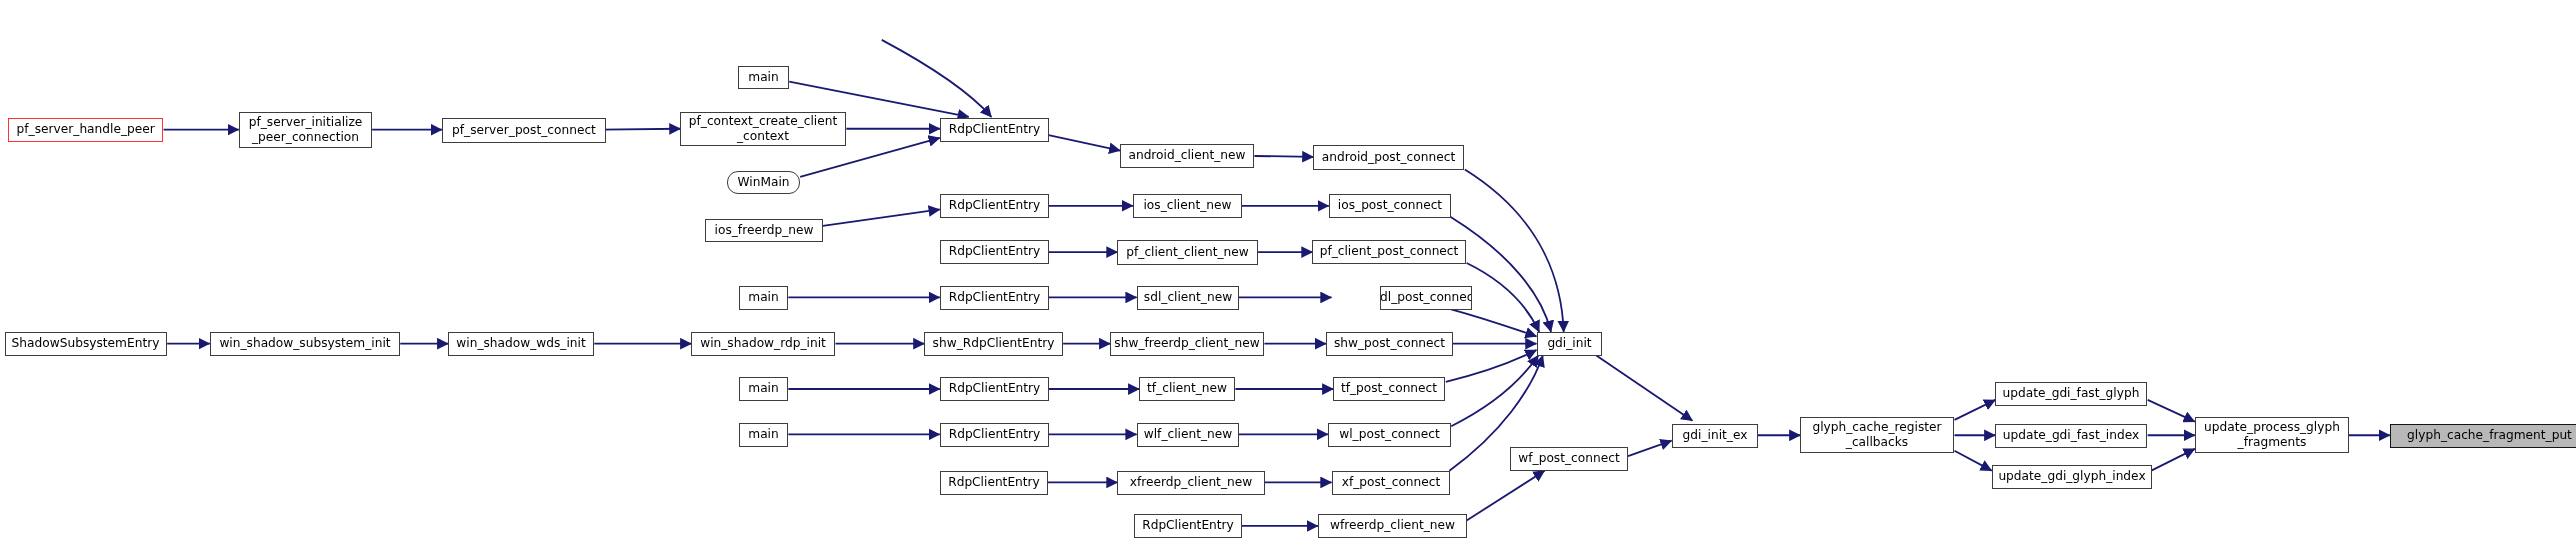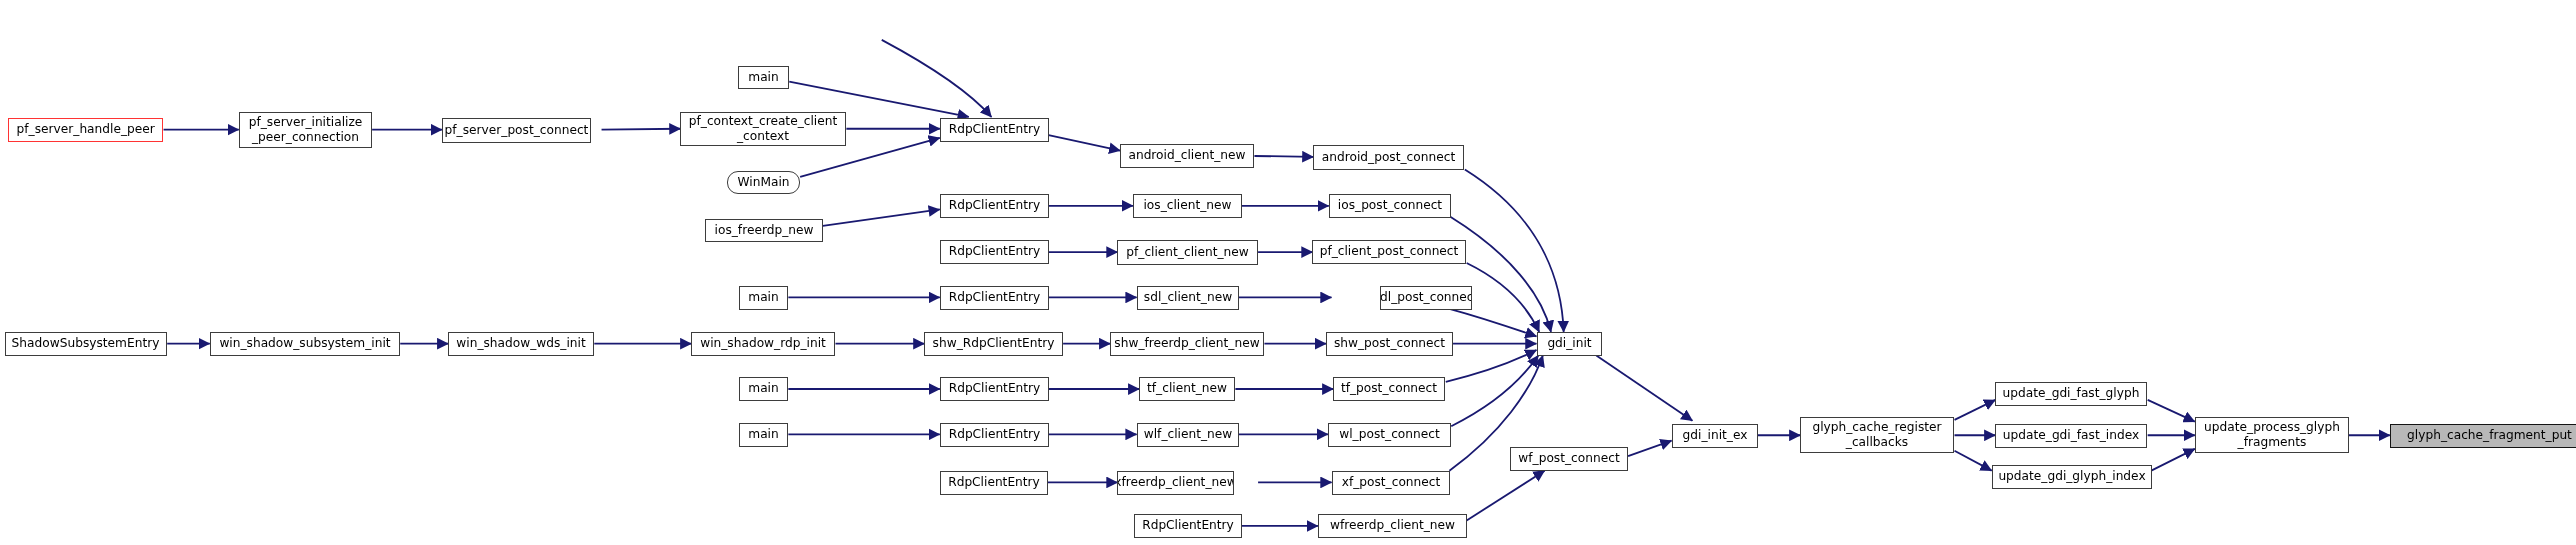--- a/index.html
+++ b/index.html
@@ -94,21 +94,21 @@
       <path d="M2155,497 L2196,519" fill="none" stroke="#191970" stroke-width="2" marker-end="url(#arrowhead)"></path>
       <path d="M2368,441 L2420,465" fill="none" stroke="#191970" stroke-width="2" marker-end="url(#arrowhead)"></path>
       <path d="M2368,480 L2420,480" fill="none" stroke="#191970" stroke-width="2" marker-end="url(#arrowhead)"></path>
       <path d="M2372,519 L2420,495" fill="none" stroke="#191970" stroke-width="2" marker-end="url(#arrowhead)"></path>
       <path d="M2590,480 L2635,480" fill="none" stroke="#191970" stroke-width="2" marker-end="url(#arrowhead)"></path>
     </svg>
     <div class="node" style="left: 738px; top: 66px; width: 51px; height: 23px;"><span>main</span></div>
     <div class="node red" style="left: 8.2px; top: 118px; width: 155px; height: 23.6px;"><span>pf_server_handle_peer</span></div>
     <div class="node" style="left: 239px; top: 112px; width: 133px; height: 36px;"><span>pf_server_initialize
 _peer_connection</span></div>
-    <div class="node" style="left: 442px; top: 118px; width: 149px; height: 24.5px;"><span>pf_server_post_connect</span></div>
+    <div class="node" style="left: 442px; top: 118px; width: 164px; height: 24.5px;"><span>pf_server_post_connect</span></div>
     <div class="node" style="left: 680px; top: 112px; width: 166px; height: 34px;"><span>pf_context_create_client
 _context</span></div>
     <div class="node" style="left: 940px; top: 118px; width: 109px; height: 23.6px;"><span>RdpClientEntry</span></div>
     <div class="node" style="left: 727px; top: 171px; width: 73px; height: 23px; border-radius: 11px;"><span>WinMain</span></div>
     <div class="node" style="left: 1120px; top: 144px; width: 134px; height: 23.6px;"><span>android_client_new</span></div>
     <div class="node" style="left: 1313px; top: 145px; width: 151px; height: 24.5px;"><span>android_post_connect</span></div>
     <div class="node" style="left: 705px; top: 219px; width: 118px; height: 23px;"><span>ios_freerdp_new</span></div>
     <div class="node" style="left: 940px; top: 194px; width: 109px; height: 23.6px;"><span>RdpClientEntry</span></div>
     <div class="node" style="left: 1133px; top: 194px; width: 109px; height: 23.6px;"><span>ios_client_new</span></div>
     <div class="node" style="left: 1329px; top: 194px; width: 122px; height: 23.6px;"><span>ios_post_connect</span></div>
@@ -129,21 +129,21 @@
     <div class="node" style="left: 1537px; top: 332px; width: 65px; height: 23.6px;"><span>gdi_init</span></div>
     <div class="node" style="left: 739px; top: 377px; width: 49px; height: 23.6px;"><span>main</span></div>
     <div class="node" style="left: 940px; top: 377px; width: 109px; height: 23.6px;"><span>RdpClientEntry</span></div>
     <div class="node" style="left: 1139px; top: 377px; width: 96px; height: 23.6px;"><span>tf_client_new</span></div>
     <div class="node" style="left: 1333px; top: 377px; width: 112px; height: 23.6px;"><span>tf_post_connect</span></div>
     <div class="node" style="left: 739px; top: 423px; width: 49px; height: 23.6px;"><span>main</span></div>
     <div class="node" style="left: 940px; top: 423px; width: 109px; height: 23.6px;"><span>RdpClientEntry</span></div>
     <div class="node" style="left: 1137px; top: 423px; width: 102px; height: 23.6px;"><span>wlf_client_new</span></div>
     <div class="node" style="left: 1328px; top: 423px; width: 123px; height: 23.6px;"><span>wl_post_connect</span></div>
     <div class="node" style="left: 940px; top: 471px; width: 108px; height: 23.6px;"><span>RdpClientEntry</span></div>
-    <div class="node" style="left: 1117px; top: 471px; width: 117px; height: 23.6px;"><span>xfreerdp_client_new</span></div>
+    <div class="node" style="left: 1117px; top: 471px; width: 148px; height: 23.6px;"><span>xfreerdp_client_new</span></div>
     <div class="node" style="left: 1332px; top: 471px; width: 118px; height: 23.6px;"><span>xf_post_connect</span></div>
     <div class="node" style="left: 1134px; top: 514px; width: 108px; height: 23.6px;"><span>RdpClientEntry</span></div>
     <div class="node" style="left: 1318px; top: 514px; width: 149px; height: 23.6px;"><span>wfreerdp_client_new</span></div>
     <div class="node" style="left: 1510px; top: 447px; width: 118px; height: 23.6px;"><span>wf_post_connect</span></div>
     <div class="node" style="left: 1672px; top: 424px; width: 86px; height: 23.6px;"><span>gdi_init_ex</span></div>
     <div class="node" style="left: 1800px; top: 417px; width: 154px; height: 36px;"><span>glyph_cache_register
 _callbacks</span></div>
     <div class="node" style="left: 1995px; top: 382px; width: 152px; height: 23.6px;"><span>update_gdi_fast_glyph</span></div>
     <div class="node" style="left: 1995px; top: 424px; width: 152px; height: 23.6px;"><span>update_gdi_fast_index</span></div>
     <div class="node" style="left: 1992px; top: 465px; width: 160px; height: 23.6px;"><span>update_gdi_glyph_index</span></div>

